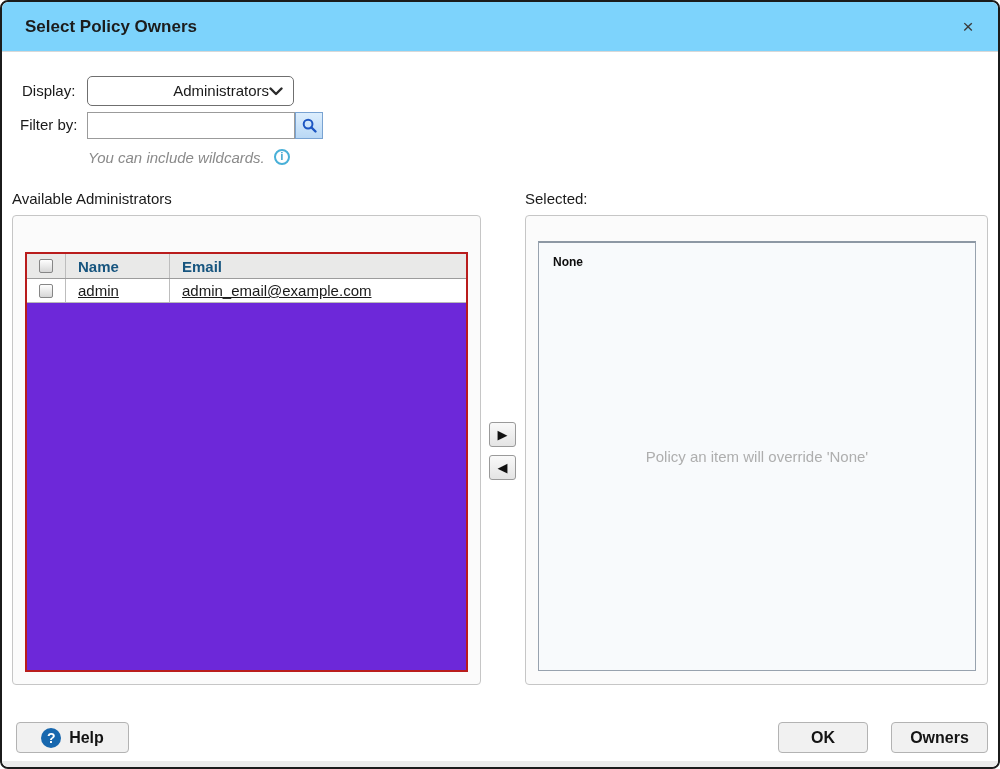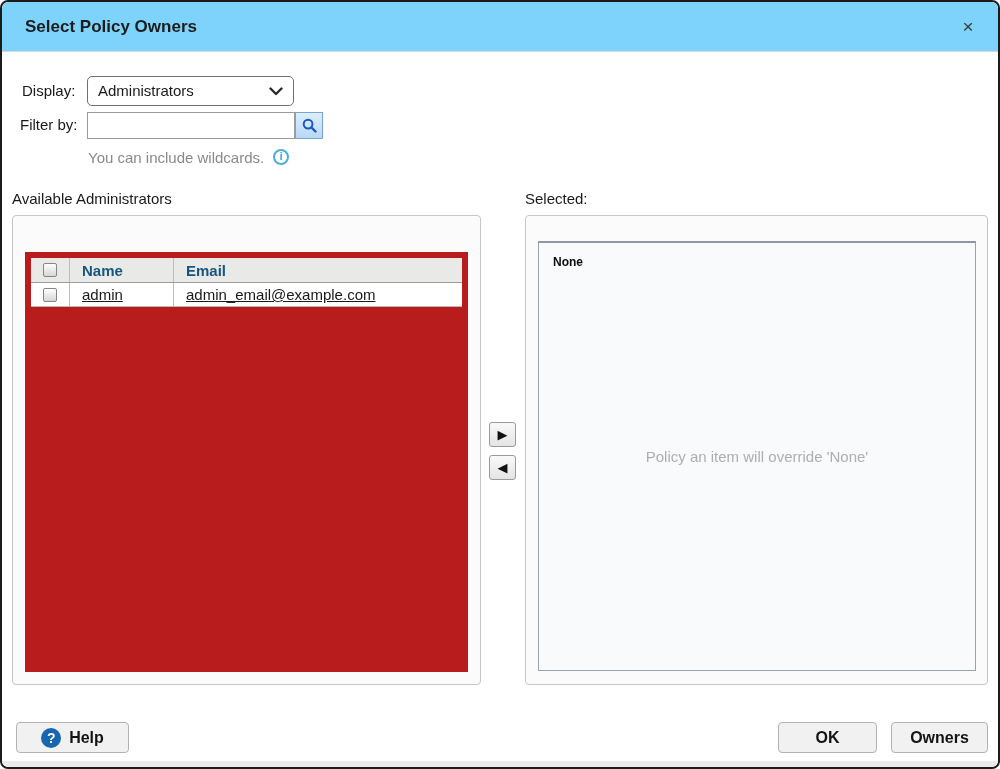--- a/index.html
+++ b/index.html
@@ -35,60 +35,60 @@
   }
   
   .lbl { position: absolute; font-size: 15px; color: #1a1a1a; }
   .display-label { left: 20px; top: 74px; line-height: 30px; }
   .display-select {
     position: absolute; left: 85px; top: 74px; width: 207px; height: 30px;
     border: 1px solid #6f6f6f; border-radius: 5px; background: #fff;
     font-size: 15px; line-height: 28px; padding-left: 10px;
     display: flex; align-items: center; cursor: pointer;
   }
-  .display-select .sel-text { flex: 1; }
+  .display-select .sel-text { flex: 1; text-align: right; }
   .chev { margin-right: 10px; display: inline-flex; }
   .filter-label { left: 18px; top: 109px; line-height: 28px; }
   .filter-input {
     position: absolute; left: 85px; top: 110px; width: 208px; height: 27px;
     border: 1px solid #9b9b9b; background: #fff; font-size: 14px;
     padding: 0 6px; font-family: "Liberation Sans", sans-serif;
     border-radius: 0; outline: none;
   }
   .search-btn {
     position: absolute; left: 293px; top: 110px; width: 28px; height: 27px;
     border: 1px solid #79a3d2;
     background: linear-gradient(#ddeefd, #b9d8f5);
     display: flex; align-items: center; justify-content: center;
     cursor: pointer; padding: 0;
   }
   .hint-row {
     position: absolute; left: 86px; top: 145px; height: 20px;
     display: flex; align-items: center; gap: 9px;
   }
-  .hint-text { font-size: 15px; color: #8a8a8a; text-align: center; }
+  .hint-text { font-size: 15px; font-style: italic; color: #8a8a8a; text-align: center; }
   .info-icon {
     width: 16px; height: 16px; border-radius: 50%;
     border: 2px solid #49b0d8; color: #2d9cc8;
     font-size: 10px; font-weight: bold; line-height: 12px; text-align: center;
     cursor: pointer; font-style: normal;
   }
   
   .panel-label { position: absolute; font-size: 15px; color: #1a1a1a; }
   .avail-label { left: 10px; top: 188px; }
   .sel-label   { left: 523px; top: 188px; }
   .panel {
     position: absolute; top: 213px; height: 470px;
     border: 1px solid #c6c6c6; border-radius: 4px; background: #fbfbfb;
   }
   .panel-left  { left: 10px; width: 469px; }
   .panel-right { left: 523px; width: 463px; }
   .list-box {
     position: absolute; left: 12px; right: 12px; top: 36px; bottom: 12px;
-    background: #b91c1c; border: 6px solid #b91c1c;
+    background: #6d28d9; border: 2px solid #b91c1c;
   }
   .tbl-row { display: flex; width: 100%; }
   .tbl-head {
     height: 25px; background: #e9e9e8;
     border-bottom: 1px solid #9c9c9c;
   }
   .tbl-data { height: 24px; background: #ffffff; border-bottom: 1px solid #b9b9b9; text-decoration: underline; }
   .cell { display: flex; align-items: center; font-size: 15px; overflow: hidden; }
   .cell-cb   { width: 39px; justify-content: center; border-right: 1px solid #bdbdbd; }
   .cell-name { width: 104px; padding-left: 12px; border-right: 1px solid #bdbdbd; }
@@ -130,21 +130,21 @@
     font-size: 16px; font-weight: bold; color: #141414;
     display: flex; align-items: center; justify-content: center;
     cursor: pointer;
   }
   .btn-help { left: 14px; top: 720px; width: 113px; gap: 8px; }
   .help-icon {
     width: 20px; height: 20px; border-radius: 50%;
     background: #1767ae; color: #fff;
     font-size: 14px; font-weight: bold; line-height: 20px; text-align: center;
   }
-  .btn-ok { left: 776px; top: 720px; width: 99px; }
+  .btn-ok { left: 776px; top: 720px; width: 90px; }
   .btn-cancel { left: 889px; top: 720px; width: 97px; }
   .bottom-strip {
     position: absolute; left: 0; right: 0; bottom: 0; height: 6px;
     background: #ebebeb; border-radius: 0 0 6px 6px;
   }
 </style>
 </head>
 <body>
 
 <div class="dialog">

